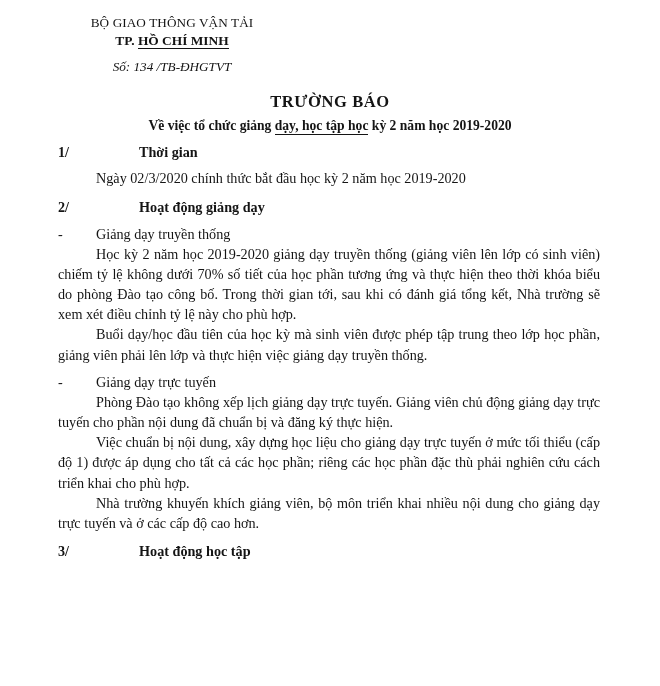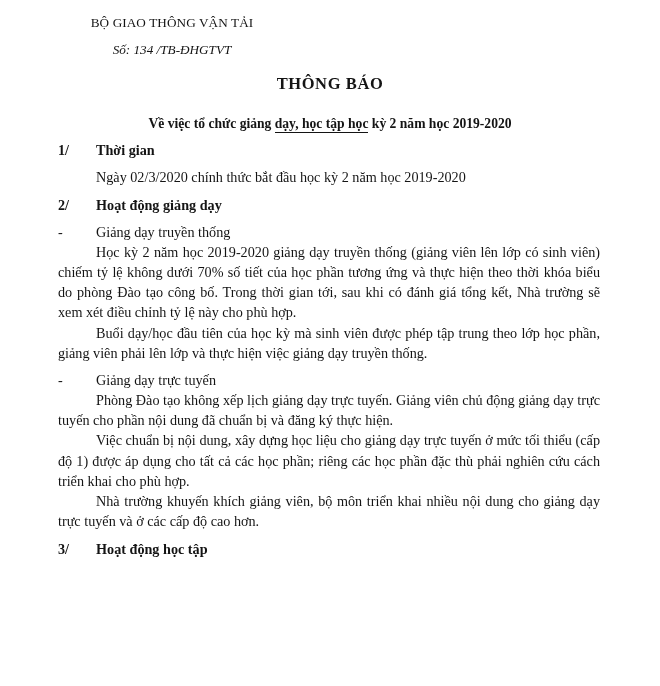--- a/index.html
+++ b/index.html
@@ -111,21 +111,21 @@
   .doc-title {
     font-size: 16.5px;
     font-weight: bold;
     letter-spacing: 0.6px;
     line-height: 1.25;
   }
   .doc-subtitle {
     font-size: 13.6px;
     font-weight: bold;
     line-height: 1.3;
-    margin-top: 20px;
+    margin-top: 4px;
   }
   .doc-subtitle .sub-underline {
     border-bottom: 1.4px solid #141414;
     padding-bottom: 1px;
   }
 
   
   .doc-body {
     margin: 0;
     padding: 0 18px 0 58px;
@@ -152,21 +152,21 @@
     align-items: baseline;
     font-size: 14.2px;
     font-weight: bold;
     line-height: 1.42;
     margin-top: 8px;
   }
   .section-heading .num {
     width: 38px;
     flex: 0 0 38px;
   }
-  .section-heading .label { flex: 1 1 auto; }
+  .section-heading .label { flex: 1 1 auto; margin-left: 43px; }
 
   .bullet-item {
     display: flex;
     align-items: baseline;
     font-size: 14.2px;
     line-height: 1.42;
     margin-top: 7px;
   }
   .bullet-item .dash {
     width: 38px;
@@ -196,28 +196,31 @@
 </style>
 </head>
 <body>
 
 <div class="page">
 
   <div class="doc-header">
 
     <div class="header-col-left">
       <div class="org-ministry">BỘ GIAO THÔNG VẬN TẢI</div>
+      <div class="org-city-line">
+        <span>TP. </span><span class="org-city-underline">HỒ CHÍ MINH</span>
+      </div>
       <div class="doc-number">Số: 134 /TB-ĐHGTVT</div>
     </div>
 
 
   </div>
 
   <div class="title-block">
-    <div class="doc-title">THÔNG BÁO</div>
+    <div class="doc-title">TRƯỜNG BÁO</div>
     <div class="doc-subtitle">
       <span>Về việc tổ chức giảng </span><span class="sub-underline">dạy, học tập học</span><span> kỳ 2 năm học 2019-2020</span>
     </div>
   </div>
 
   <div class="doc-body">
 
 
     <div class="section-heading">
       <span class="num">1/</span>

